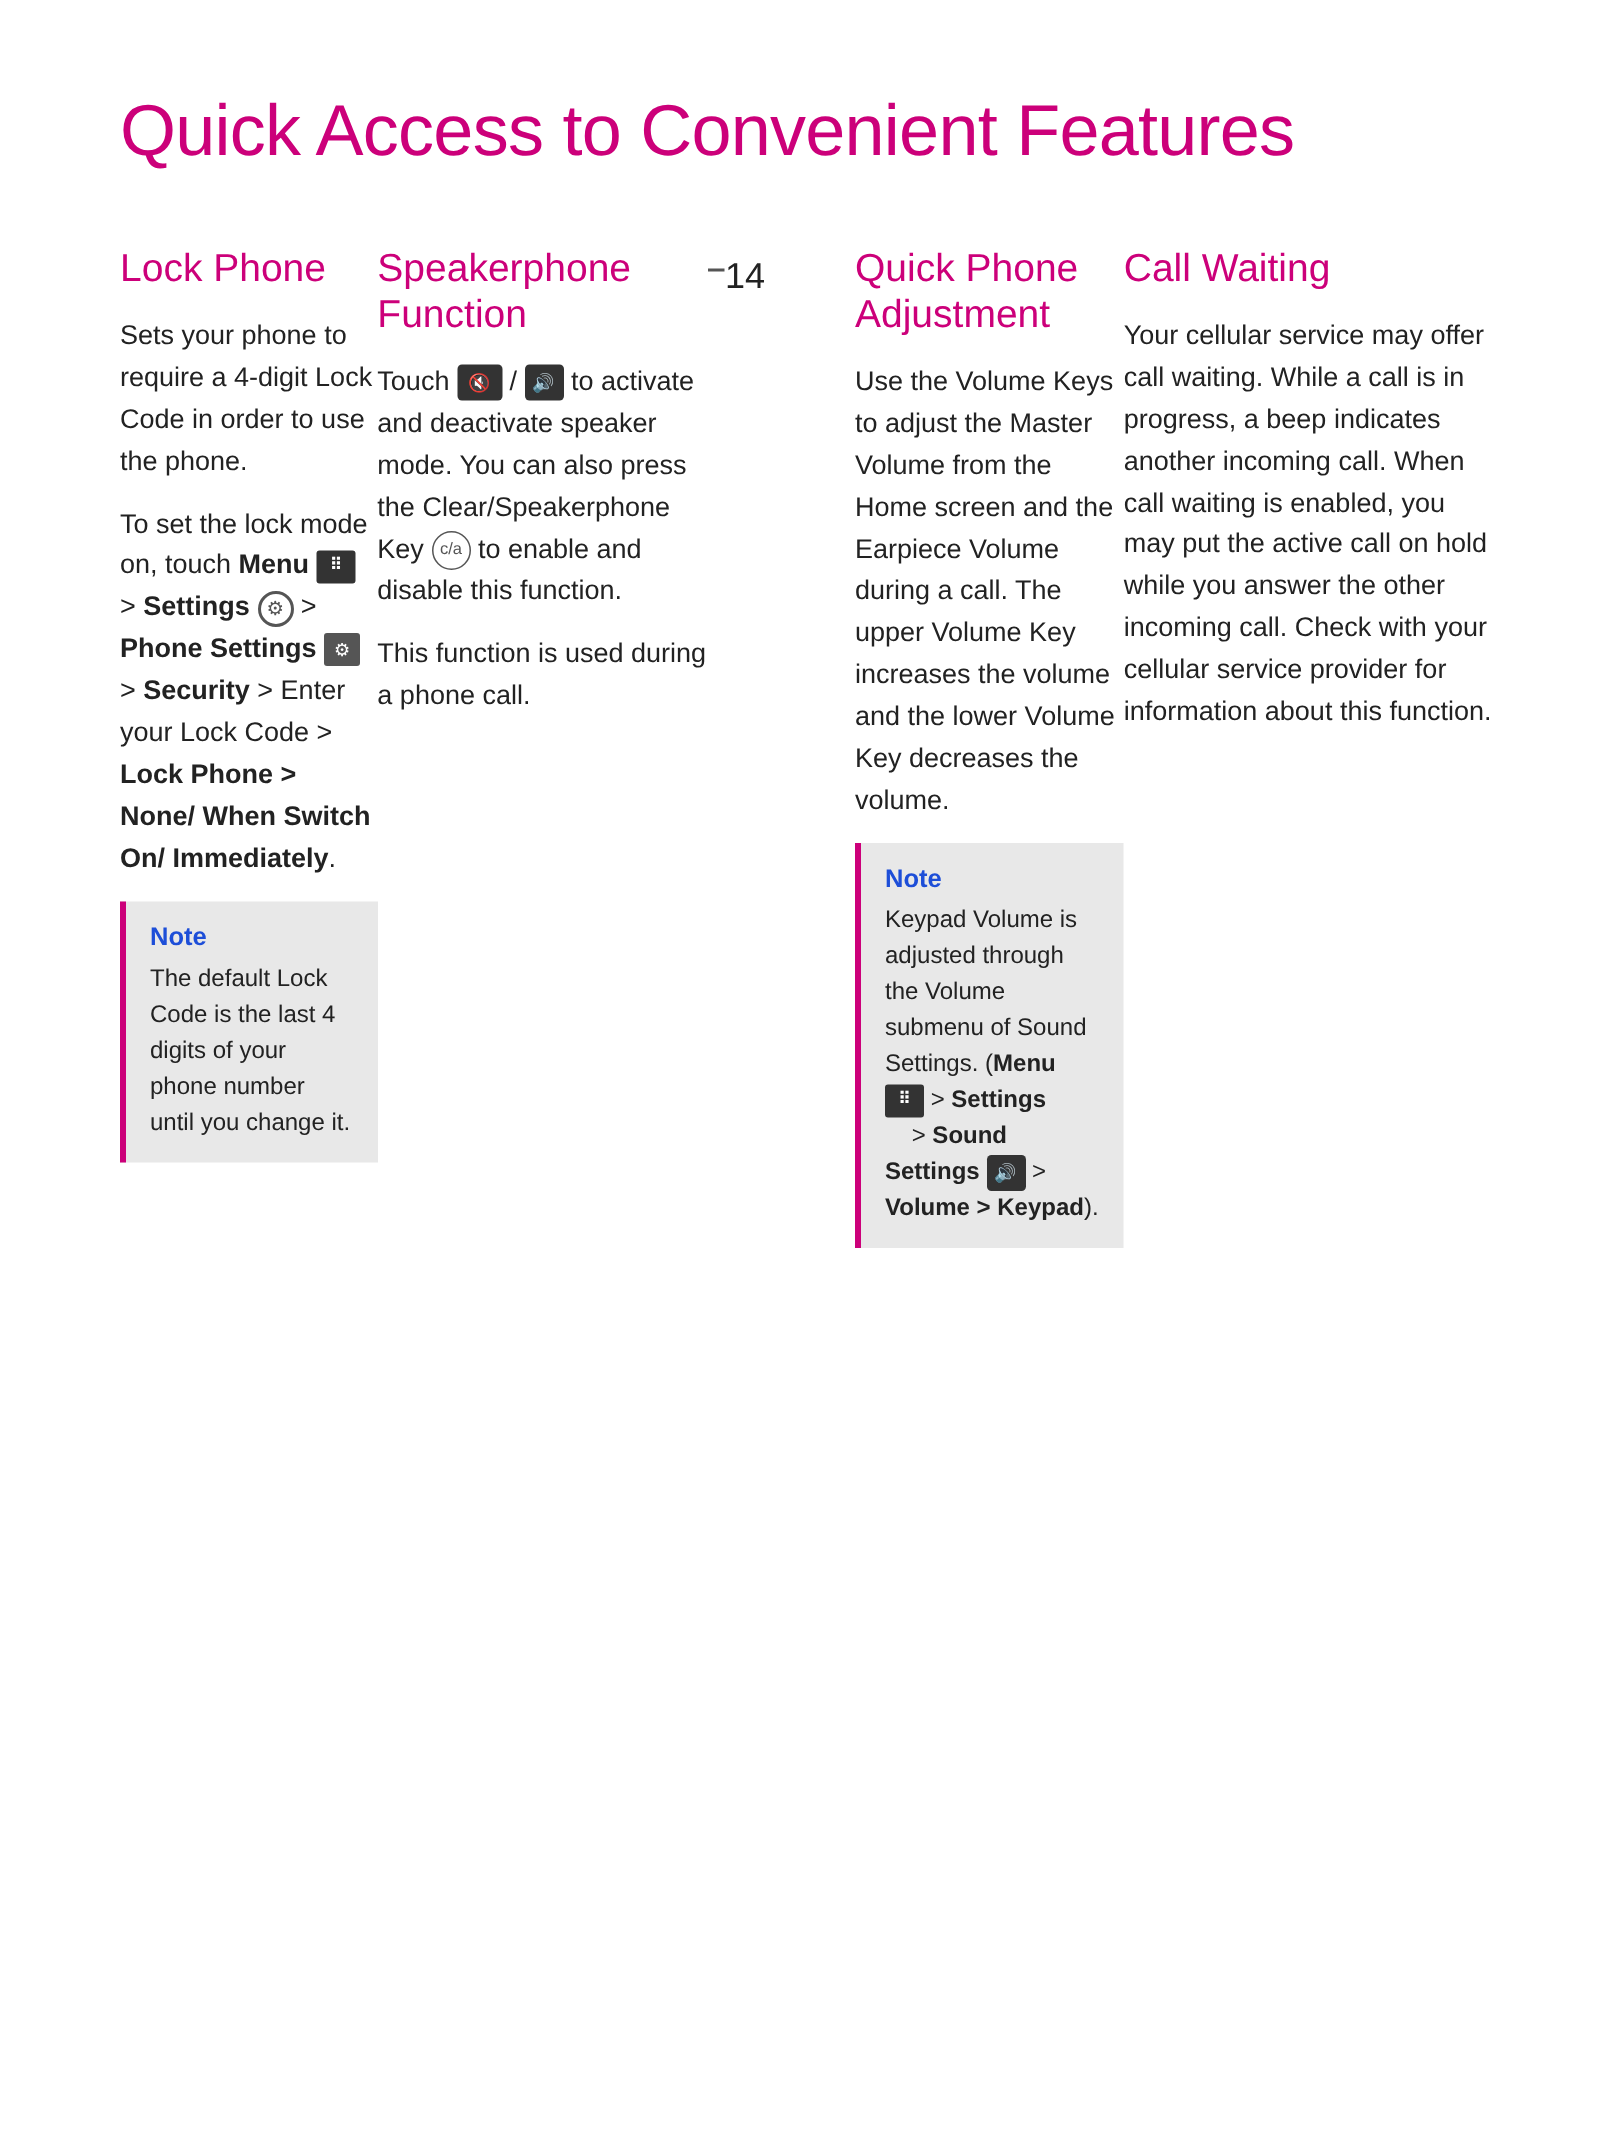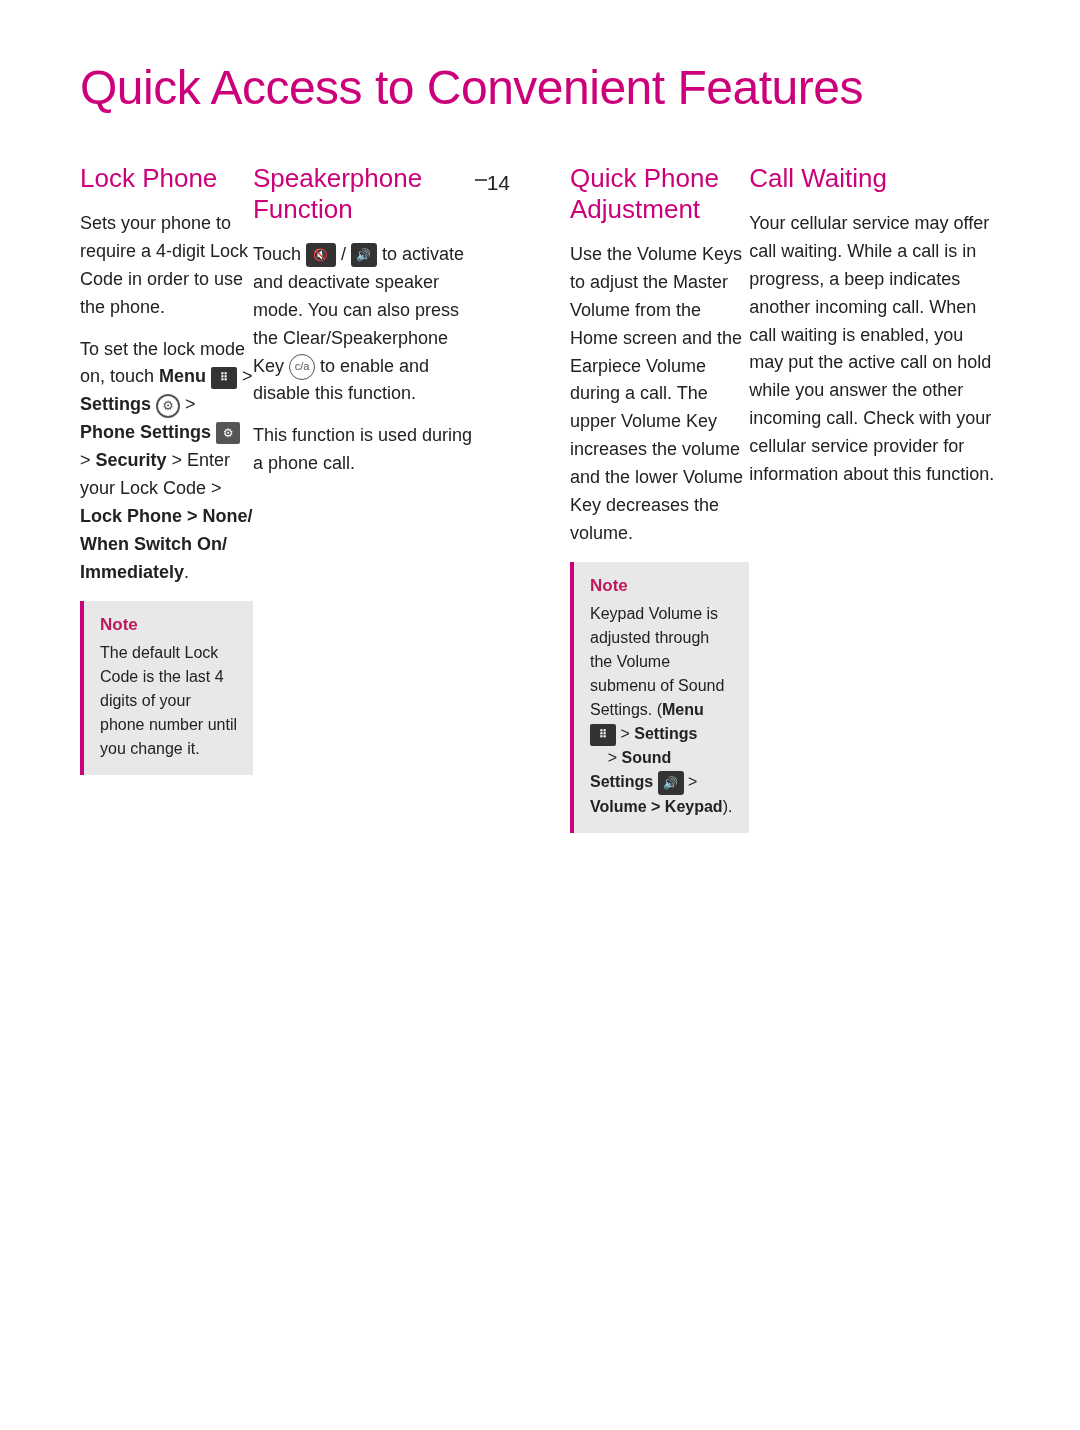--- a/index.html
+++ b/index.html
@@ -49,21 +49,21 @@
     .note-box {
       background: #e8e8e8;
       border-left: 4px solid #cc007a;
       padding: 14px 16px;
       margin-bottom: 24px;
     }
 
     .note-box .note-label {
       font-size: 17px;
       font-weight: bold;
-      color: #be185d;
+      color: #1d4ed8;
       margin-bottom: 6px;
     }
 
     .note-box p {
       font-size: 16px;
       line-height: 1.5;
       color: #222;
     }
 
     
@@ -166,21 +166,21 @@
 
     hr.section-divider {
       border: none;
       border-top: 2px solid #555;
       width: 60px;
       margin-top: 16px;
       margin-bottom: 16px;
     }
 
     .page-number {
-      font-size: 21px;
+      font-size: 24px;
       color: #222;
       margin-top: 8px;
     }
 
     .section-gap {
       margin-bottom: 32px;
     }
   </style>
 </head>
 <body>

